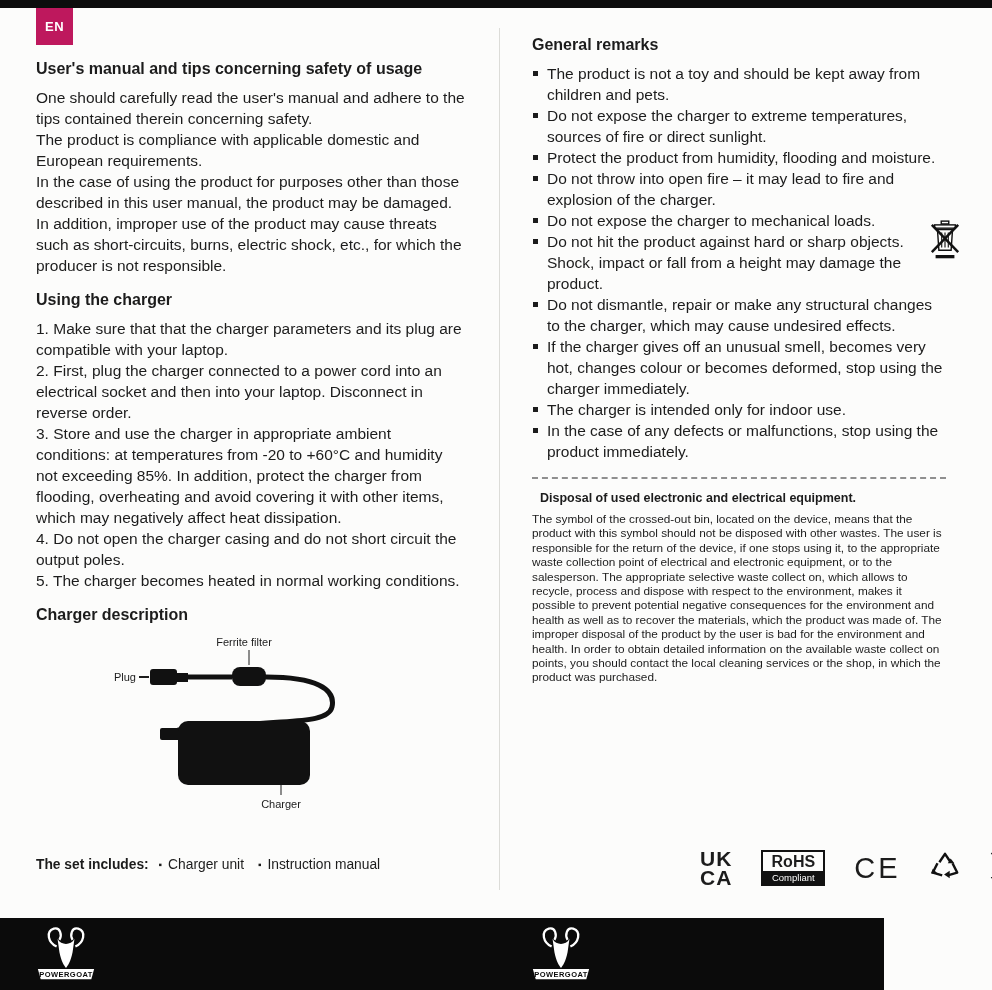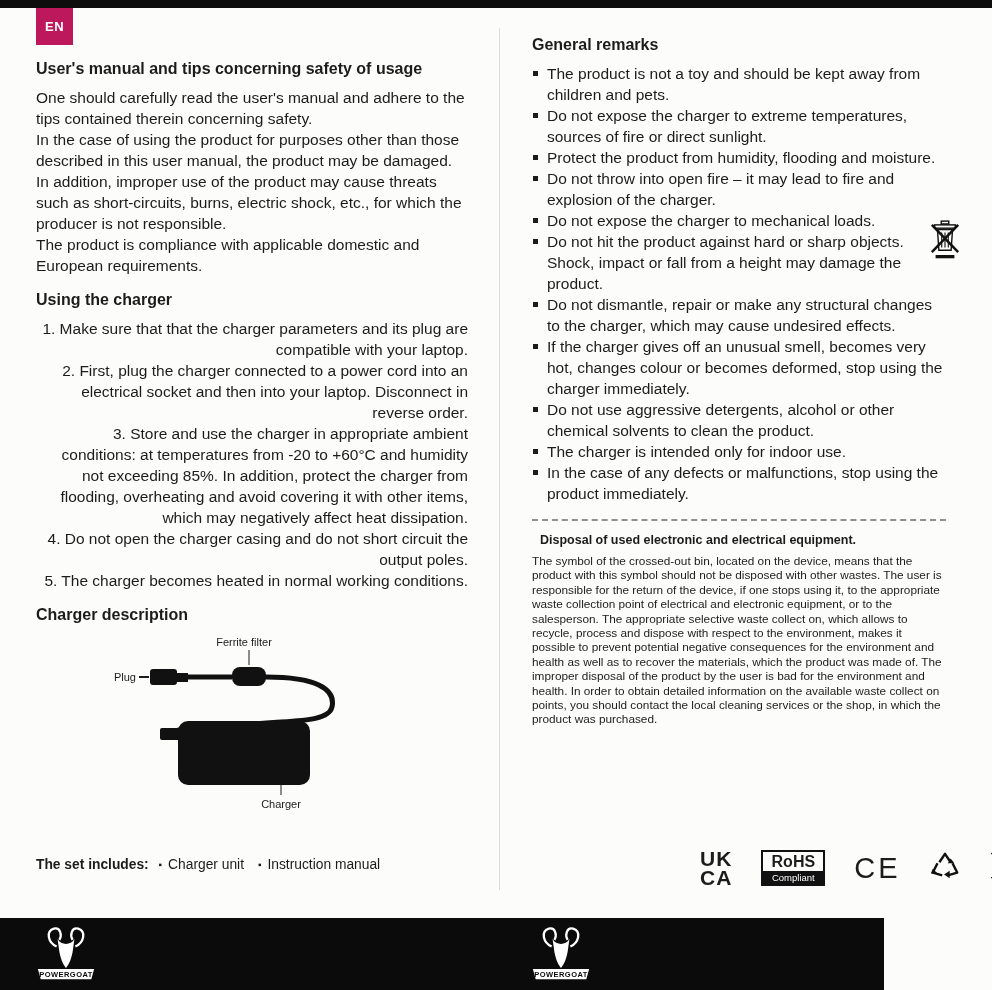--- a/index.html
+++ b/index.html
@@ -16,21 +16,21 @@
   }
   .col-divider { position:absolute; left:499px; top:28px; height:862px; width:1px; background:#dcdcd8; }
 
   .col { position:absolute; font-size:15.5px; line-height:21px; }
   .col.left  { left:36px;  top:58px; width:432px; }
   .col.right { left:532px; top:34px; width:414px; }
 
   h2.sec { font-size:16px; font-weight:bold; margin:0 0 7px 0; line-height:22px; }
   .col p { margin:0; }
   .para-block { margin-bottom:13px; }
-  .steps-block { margin-bottom:13px;text-align:right; }
+  .steps-block { margin-bottom:13px; }
 
   ul.remarks { list-style:none; margin:0; padding:0; }
   ul.remarks li { position:relative; padding-left:15px; margin:0; }
   ul.remarks li::before {
     content:""; position:absolute; left:1px; top:8px; width:5px; height:5px; background:#1c1c1c;
   }
 
   .dashes { border-top:2px dashed #8f8f8f; margin:15px 0 12px 0; height:0; }
   .disposal-title { font-size:12.5px; font-weight:bold; margin:0 0 6px 0; line-height:15px;padding-left:8px; }
   .disposal-body { font-size:11.8px; line-height:14.4px; margin:0; }
@@ -64,22 +64,22 @@
 <div class="page">
 
   <div class="top-bar"></div>
   <div class="en-badge">EN</div>
   <div class="col-divider"></div>
 
   <div class="col left">
     <h2 class="sec">User's manual and tips concerning safety of usage</h2>
     <div class="para-block">
       <p>One should carefully read the user's manual and adhere to the tips contained therein concerning safety.</p>
+      <p>The product is compliance with applicable domestic and European requirements.</p>
       <p>In the case of using the product for purposes other than those described in this user manual, the product may be damaged. In addition, improper use of the product may cause threats such as short-circuits, burns, electric shock, etc., for which the producer is not responsible.</p>
-      <p>The product is compliance with applicable domestic and European requirements.</p>
     </div>
 
     <h2 class="sec">Using the charger</h2>
     <div class="steps-block">
       <p>1. Make sure that that the charger parameters and its plug are compatible with your laptop.</p>
       <p>2. First, plug the charger connected to a power cord into an electrical socket and then into your laptop. Disconnect in reverse order.</p>
       <p>3. Store and use the charger in appropriate ambient conditions: at temperatures from -20 to +60°C and humidity not exceeding 85%. In addition, protect the charger from flooding, overheating and avoid covering it with other items, which may negatively affect heat dissipation.</p>
       <p>4. Do not open the charger casing and do not short circuit the output poles.</p>
       <p>5. The charger becomes heated in normal working conditions.</p>
     </div>
@@ -117,21 +117,20 @@
     <h2 class="sec">General remarks</h2>
     <ul class="remarks">
       <li>The product is not a toy and should be kept away from children and pets.</li>
       <li>Do not expose the charger to extreme temperatures, sources of fire or direct sunlight.</li>
       <li>Protect the product from humidity, flooding and moisture.</li>
       <li>Do not throw into open fire – it may lead to fire and explosion of the charger.</li>
       <li>Do not expose the charger to mechanical loads.</li>
       <li>Do not hit the product against hard or sharp objects. Shock, impact or fall from a height may damage the product.</li>
       <li>Do not dismantle, repair or make any structural changes to the charger, which may cause undesired effects.</li>
       <li>If the charger gives off an unusual smell, becomes very hot, changes colour or becomes deformed, stop using the charger immediately.</li>
-      <li>Do not use aggressive detergents, alcohol or other chemical solvents to clean the product.</li>
       <li>The charger is intended only for indoor use.</li>
       <li>In the case of any defects or malfunctions, stop using the product immediately.</li>
     </ul>
 
     <div class="dashes"></div>
 
     <h3 class="disposal-title">Disposal of used electronic and electrical equipment.</h3>
     <p class="disposal-body">The symbol of the crossed-out bin, located on the device, means that the product with this symbol should not be disposed with other wastes. The user is responsible for the return of the device, if one stops using it, to the appropriate waste collection point of electrical and electronic equipment, or to the salesperson. The appropriate selective waste collect on, which allows to recycle, process and dispose with respect to the environment, makes it possible to prevent potential negative consequences for the environment and health as well as to recover the materials, which the product was made of. The improper disposal of the product by the user is bad for the environment and health. In order to obtain detailed information on the available waste collect on points, you should contact the local cleaning services or the shop, in which the product was purchased.</p>
   </div>
 

